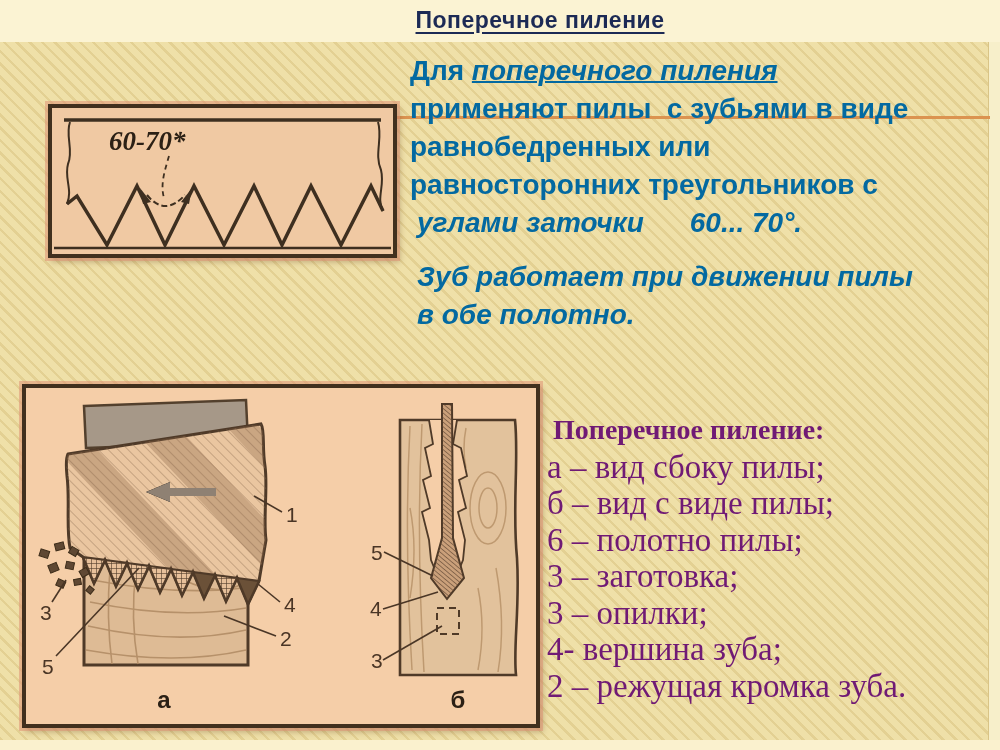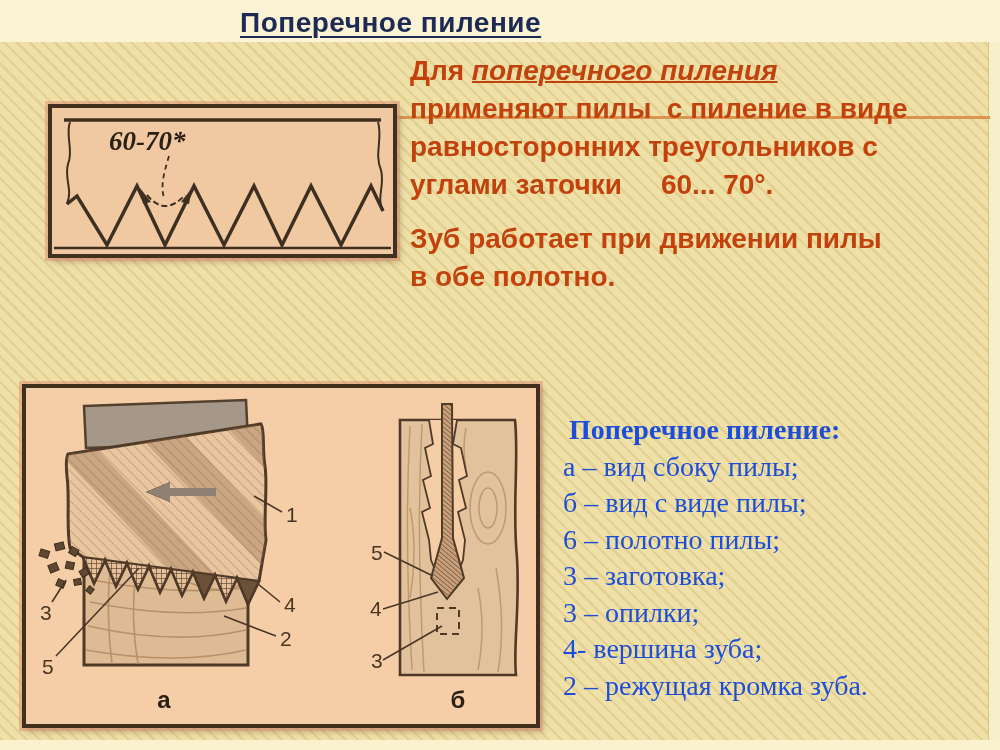--- a/index.html
+++ b/index.html
@@ -17,39 +17,39 @@
       rgba(185,152,70,0.22) 0px, rgba(185,152,70,0.22) 2.5px,
       rgba(185,152,70,0) 2.5px, rgba(185,152,70,0) 9px);
     border-right:1px solid #d9c486;
   }
   .bg-right{position:absolute;left:989px;top:42px;width:11px;height:698px;background:#f7efca;}
   .bg-bottom{position:absolute;left:0;top:740px;width:1000px;height:10px;background:#faf1ce;}
   .accent-line{position:absolute;left:394px;top:116px;width:596px;height:3px;background:#db9350;z-index:1;}
 
   
   .title{
-    position:absolute;left:240px;top:7px;width:600px;text-align:left;z-index:5;
-    font-size:28px;font-weight:700;color:#1c2a55;
+    position:absolute;left:240px;top:7px;width:600px;text-align:center;z-index:5;
+    font-size:23px;font-weight:700;color:#1c2a55;
     text-decoration:underline;text-decoration-thickness:2px;text-underline-offset:4px;
     letter-spacing:0.5px;
   }
 
   
-  .text-block{position:absolute;left:410px;top:52px;width:580px;z-index:5;color:#c2410c;}
+  .text-block{position:absolute;left:410px;top:52px;width:580px;z-index:5;color:#0369a1;}
   .para{margin:0 0 16px 0;}
   .tline{font-size:28px;line-height:38px;white-space:pre;}
   .s-b{font-weight:700;}
-  .s-bi{font-weight:700;}
+  .s-bi{font-weight:700;font-style:italic;margin-left:7px;}
   .s-biu{font-weight:700;font-style:italic;text-decoration:underline;text-decoration-thickness:2px;}
 
   
-  .legend{position:absolute;left:563px;top:412px;width:432px;z-index:5;
-    font-family:"Liberation Serif",serif;color:#1d4ed8;}
+  .legend{position:absolute;left:547px;top:412px;width:432px;z-index:5;
+    font-family:"Liberation Serif",serif;color:#701a75;}
   .legend-heading{font-size:28px;line-height:36.5px;font-weight:700;padding-left:6px;}
-  .legend-item{font-size:28px;line-height:36.5px;}
+  .legend-item{font-size:33px;line-height:36.5px;}
 
   
   .panel{
     position:absolute;background:#f0c9a3;border:4px solid #41301e;z-index:2;
     box-shadow:0 0 0 3px rgba(224,148,118,0.55), 3px 4px 6px rgba(110,75,40,0.35);
   }
   .panel-teeth{left:48px;top:104px;width:341px;height:146px;}
   .panel-illustration{left:22px;top:384px;width:510px;height:336px;background:#f5cea8;}
   .panel svg{display:block;}
 </style>
@@ -198,21 +198,22 @@
         <text x="345" y="280">3</text>
         <text x="432" y="320" font-size="24" font-weight="700" text-anchor="middle" fill="#2b2015">б</text>
       </g>
     </g>
   </svg>
 </div>
 
 <div class="text-block" id="text-block">
     <div class="para">
       <div class="tline"><span class="s-b">Для </span><span class="s-biu">поперечного пиления</span></div>
-      <div class="tline"><span class="s-b">применяют пилы  с пиление в виде</span></div>
+      <div class="tline"><span class="s-b">применяют пилы  с зубьями в виде</span></div>
+      <div class="tline"><span class="s-b">равнобедренных или</span></div>
       <div class="tline"><span class="s-b">равносторонних треугольников с</span></div>
       <div class="tline"><span class="s-bi">углами заточки</span><span class="s-b">     </span><span class="s-bi">60... 70°.</span></div>
     </div>
     <div class="para">
       <div class="tline"><span class="s-bi">Зуб работает при движении пилы</span></div>
       <div class="tline"><span class="s-bi">в обе полотно.</span></div>
     </div>
   </div>
 
 <div class="legend">

